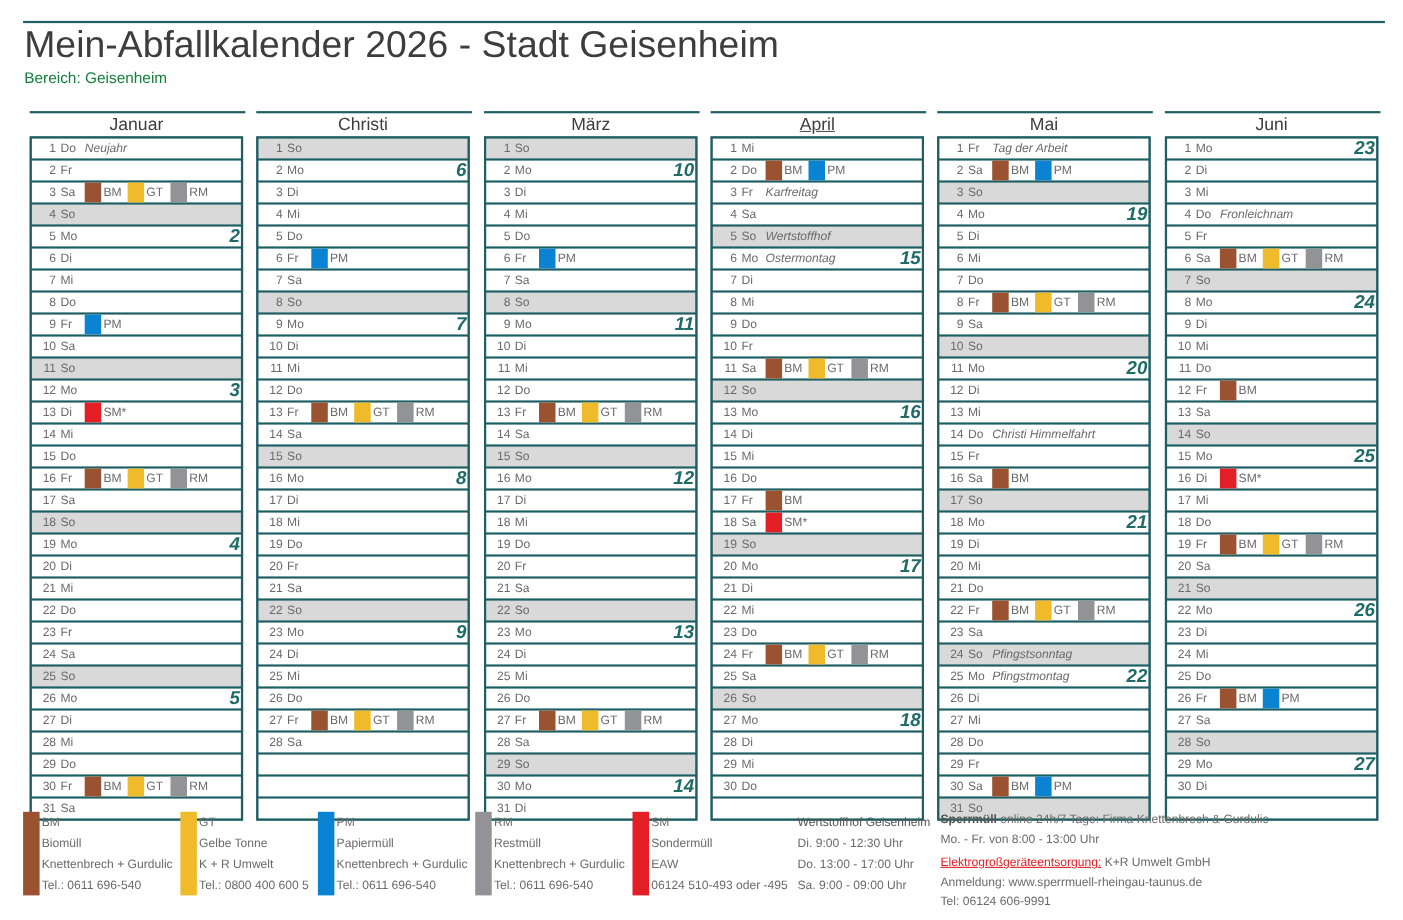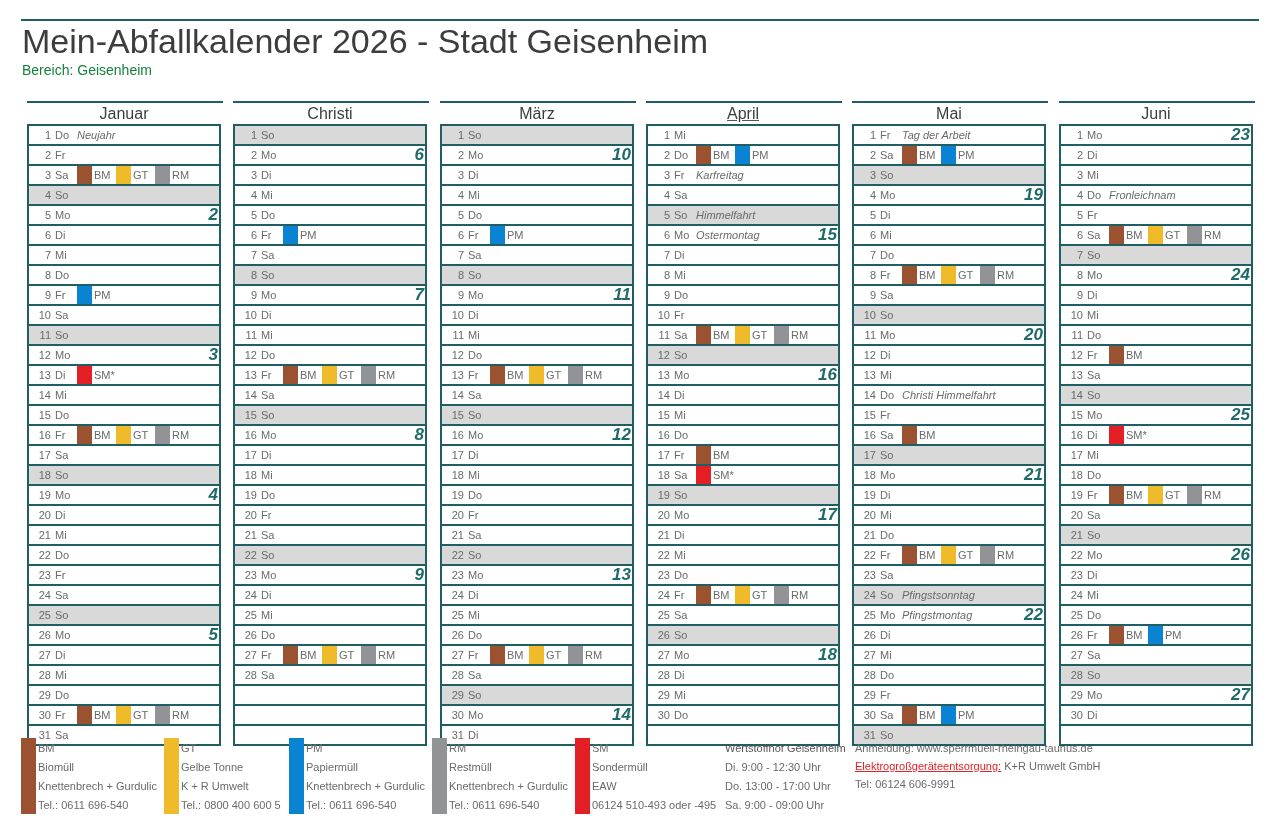--- a/index.html
+++ b/index.html
@@ -587,21 +587,21 @@
           <span class="dow">Fr</span>
           <span class="holiday">Karfreitag</span>
         </div>
         <div class="row">
           <span class="num">4</span>
           <span class="dow">Sa</span>
         </div>
         <div class="row sunday">
           <span class="num">5</span>
           <span class="dow">So</span>
-          <span class="holiday">Himmelfahrt</span>
+          <span class="holiday">Wertstoffhof</span>
         </div>
         <div class="row">
           <span class="num">6</span>
           <span class="dow">Mo</span>
           <span class="holiday">Ostermontag</span>
           <span class="week">15</span>
         </div>
         <div class="row">
           <span class="num">7</span>
           <span class="dow">Di</span>
@@ -1170,17 +1170,19 @@
   </div>
 
 <div class="wsh">
   <div class="head">Wertstoffhof Geisenheim</div>
   <div>Di. 9:00 - 12:30 Uhr</div>
   <div>Do. 13:00 - 17:00 Uhr</div>
   <div>Sa. 9:00 - 09:00 Uhr</div>
 </div>
 
 <div class="info">
+  <div><b>Sperrmüll</b><span> online 24h/7 Tage: Firma Knettenbrech &amp; Gurdulic</span></div>
+  <div>Mo. - Fr. von 8:00 - 13:00 Uhr</div>
   <div class="gap"></div>
+  <div><span class="red">Elektrogroßgeräteentsorgung:</span><span> K+R Umwelt GmbH</span></div>
   <div>Anmeldung: www.sperrmuell-rheingau-taunus.de</div>
-  <div><span class="red">Elektrogroßgeräteentsorgung:</span><span> K+R Umwelt GmbH</span></div>
   <div>Tel: 06124 606-9991</div>
 </div>
 
 </body></html>

